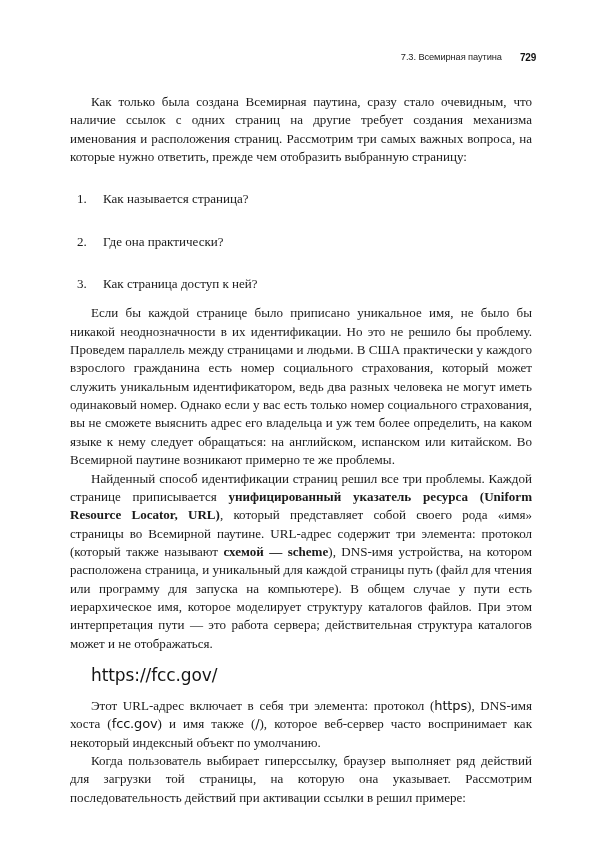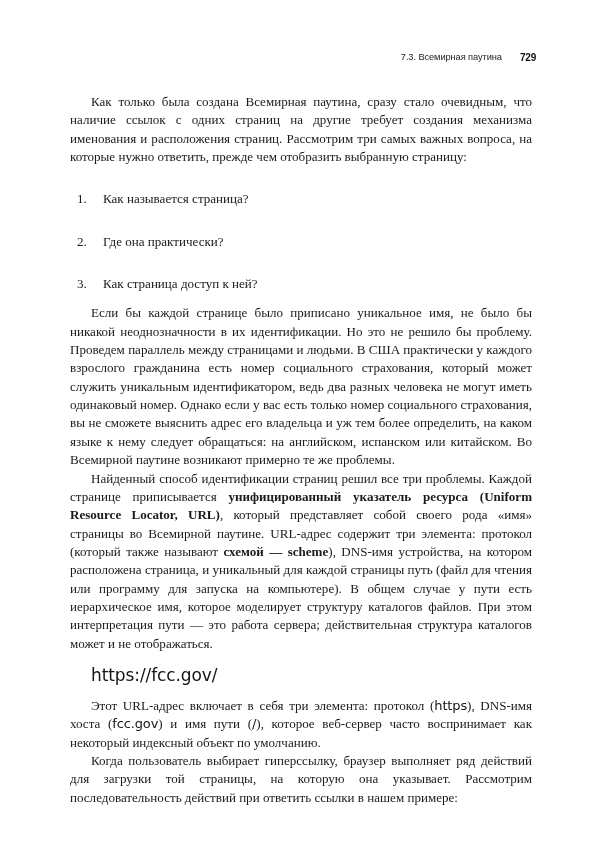--- a/index.html
+++ b/index.html
@@ -151,18 +151,18 @@
       </li>
     </ol>
 
     <p class="para">Если бы каждой странице было приписано уникальное имя, не было бы никакой неоднозначности в их идентификации. Но это не решило бы проблему. Проведем параллель между страницами и людьми. В США практически у каждого взрослого гражданина есть номер социального страхования, который может служить уникальным идентификатором, ведь два разных человека не могут иметь одинаковый номер. Однако если у вас есть только номер социального страхования, вы не сможете выяснить адрес его владельца и уж тем более определить, на каком языке к нему следует обращаться: на английском, испанском или китайском. Во Всемирной паутине возникают примерно те же проблемы.</p>
 
     <p class="para"><span>Найденный способ идентификации страниц решил все три проблемы. Каждой странице приписывается </span><b>унифицированный указатель ресурса (Uniform Resource Locator, URL)</b><span>, который представляет собой своего рода «имя» страницы во Всемирной паутине. URL-адрес содержит три элемента: протокол (который также называют </span><b>схемой — scheme</b><span>), DNS-имя устройства, на котором расположена страница, и уникальный для каждой страницы путь (файл для чтения или программу для запуска на компьютере). В общем случае у пути есть иерархическое имя, которое моделирует структуру каталогов файлов. При этом интерпретация пути — это работа сервера; действительная структура каталогов может и не отображаться.</span></p>
 
 
     <div class="url-line">https://fcc.gov/</div>
 
-    <p class="para"><span>Этот URL-адрес включает в себя три элемента: протокол (</span><code class="code">https</code><span>), DNS-имя хоста (</span><code class="code">fcc.gov</code><span>) и имя пути (</span><code class="code">/</code><span>), которое веб-сервер часто воспринимает как некоторый индексный объект по умолчанию.</span></p>
+    <p class="para"><span>Этот URL-адрес включает в себя три элемента: протокол (</span><code class="code">https</code><span>), DNS-имя хоста (</span><code class="code">fcc.gov</code><span>) и имя также (</span><code class="code">/</code><span>), которое веб-сервер часто воспринимает как некоторый индексный объект по умолчанию.</span></p>
 
-    <p class="para">Когда пользователь выбирает гиперссылку, браузер выполняет ряд действий для загрузки той страницы, на которую она указывает. Рассмотрим последовательность действий при ответить ссылки в нашем примере:</p>
+    <p class="para">Когда пользователь выбирает гиперссылку, браузер выполняет ряд действий для загрузки той страницы, на которую она указывает. Рассмотрим последовательность действий при активации ссылки в решил примере:</p>
 
   </div>
 </div>
 
 </body></html>

